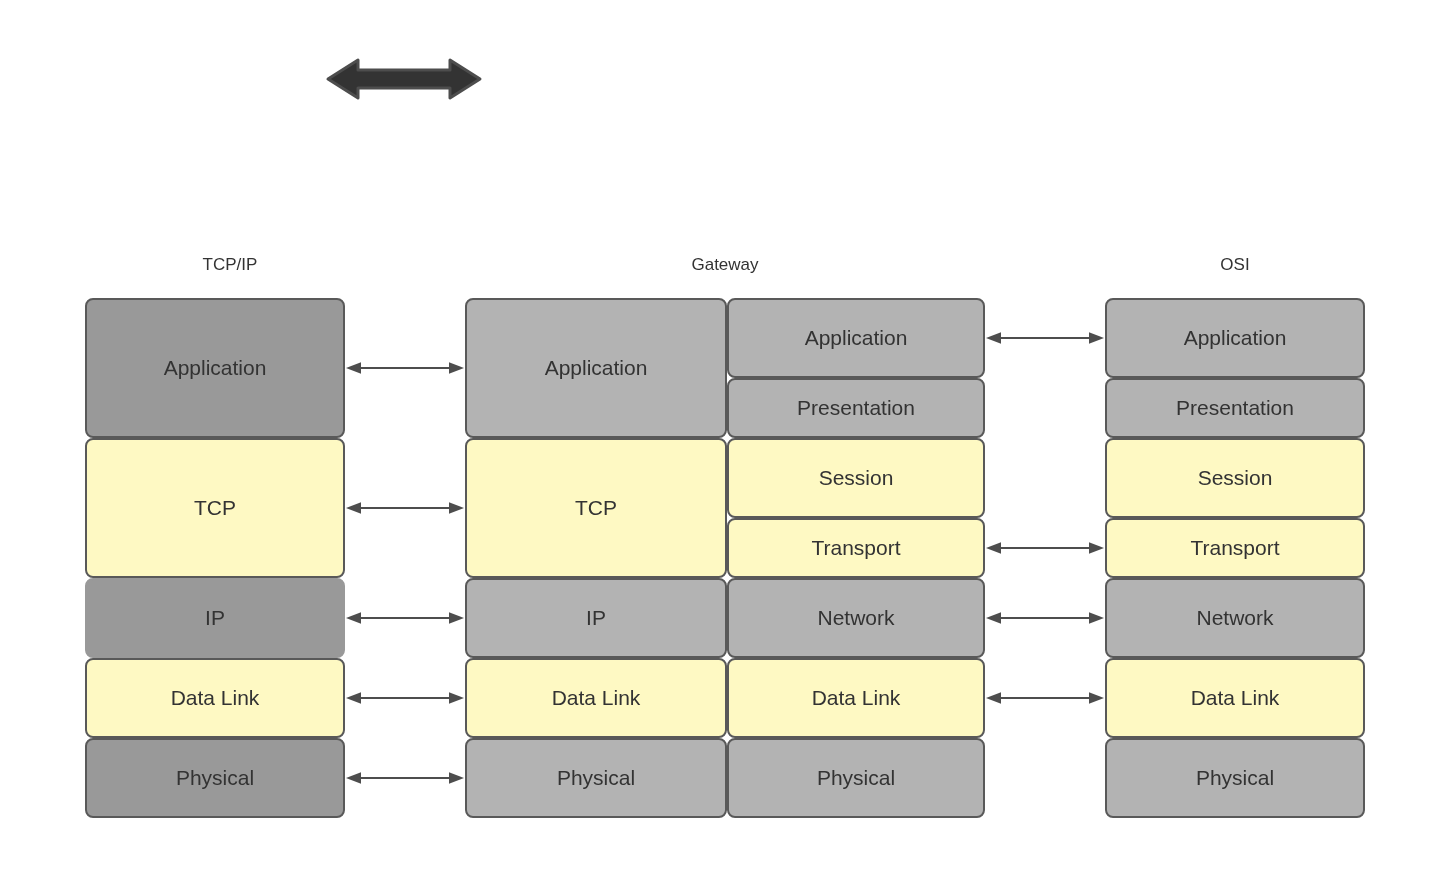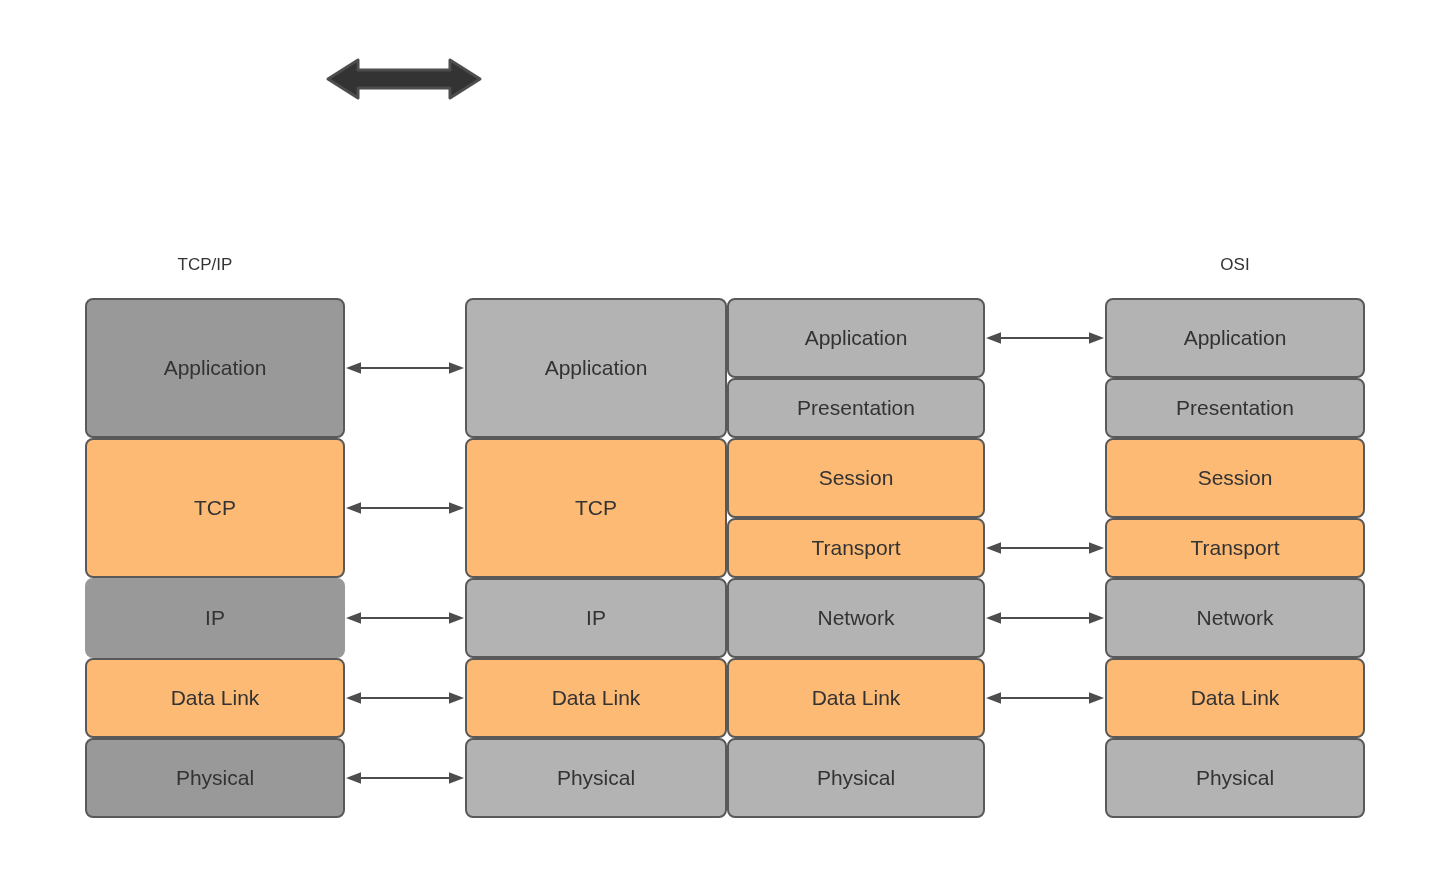--- a/index.html
+++ b/index.html
@@ -26,34 +26,35 @@
     border: 2.5px solid var(--border, #595959);
     border-radius: 8px;
     display: flex;
     align-items: center;
     justify-content: center;
     font-size: 21px;
     color: var(--text, #333);
   }
   .shade-dark  { background: var(--dark,  #999999); }
   .shade-light { background: var(--light, #b3b3b3); }
-  .shade-white { background: #fdba74; }
+  .shade-white { background: #fef9c3; }
   .borderless  { border-color: var(--dark, #999999); }
   .arrow-svg, .thick-arrow { position: absolute; display: block; }
 </style>
 </head>
 <body>
 
 <div class="canvas" id="canvas" style="--dark: #999999; --light: #b3b3b3; --border: #595959; --text: #333333; --arrow: #4d4d4d; --thick-fill: #333333; --thick-stroke: #4d4d4d;">
 
   <svg class="thick-arrow" style="left:325px; top:57px;" width="158" height="44" viewBox="0 0 158 44">
     <polygon points="3,22 33,3 33,13 125,13 125,3 155,22 125,41 125,31 33,31 33,41" style="fill:var(--thick-fill,#333); stroke:var(--thick-stroke,#4d4d4d); stroke-width:3;" stroke-linejoin="round"></polygon>
   </svg>
 
-  <div class="col-title" style="left:75px;   top:250px; width:260px;">TCP/IP</div>
+  <div class="col-title" style="left:100px;   top:250px; width:260px;">TCP/IP</div>
+  <div class="col-title" style="left:465px;  top:250px; width:520px;">Gateway</div>
   <div class="col-title" style="left:1105px; top:250px; width:260px;">OSI</div>
 
   <div id="stacks">
       <div class="layer-box shade-dark" style="left: 85px; top: 298px; width: 260px; height: 140px;">Application</div>
       <div class="layer-box shade-white" style="left: 85px; top: 438px; width: 260px; height: 140px;">TCP</div>
       <div class="layer-box shade-dark borderless" style="left: 85px; top: 578px; width: 260px; height: 80px;">IP</div>
       <div class="layer-box shade-white" style="left: 85px; top: 658px; width: 260px; height: 80px;">Data Link</div>
       <div class="layer-box shade-dark" style="left: 85px; top: 738px; width: 260px; height: 80px;">Physical</div>
       <div class="layer-box shade-light" style="left: 465px; top: 298px; width: 262px; height: 140px;">Application</div>
       <div class="layer-box shade-white" style="left: 465px; top: 438px; width: 262px; height: 140px;">TCP</div>

